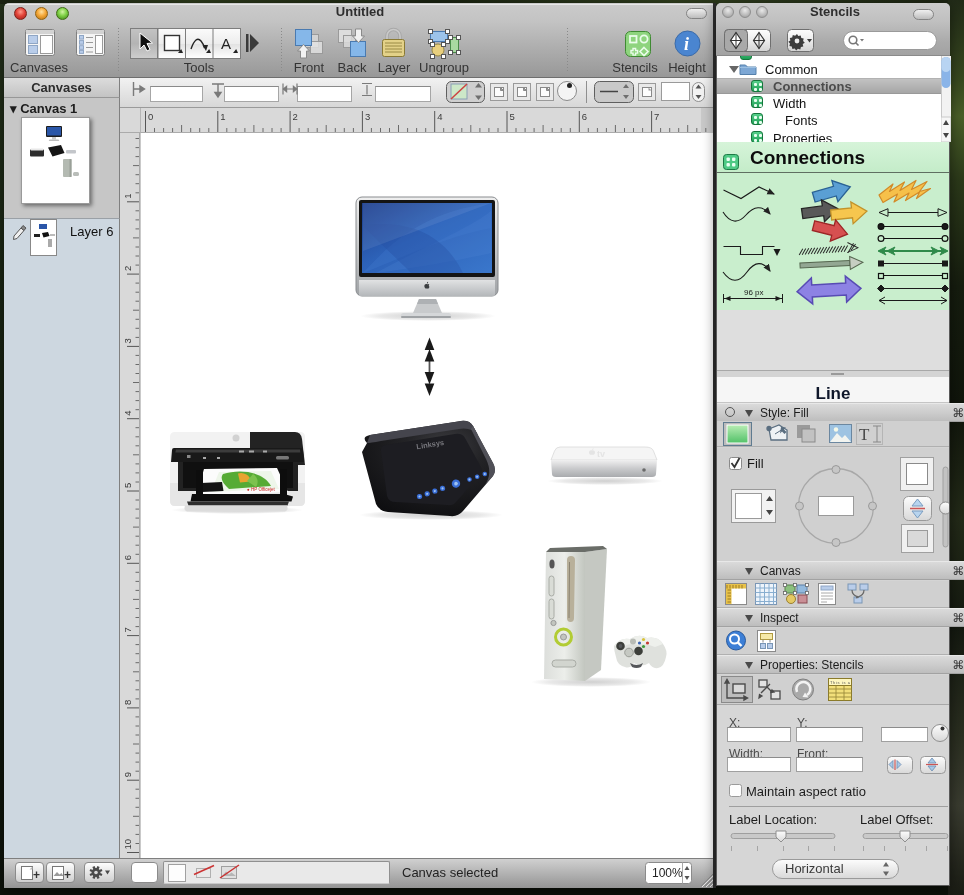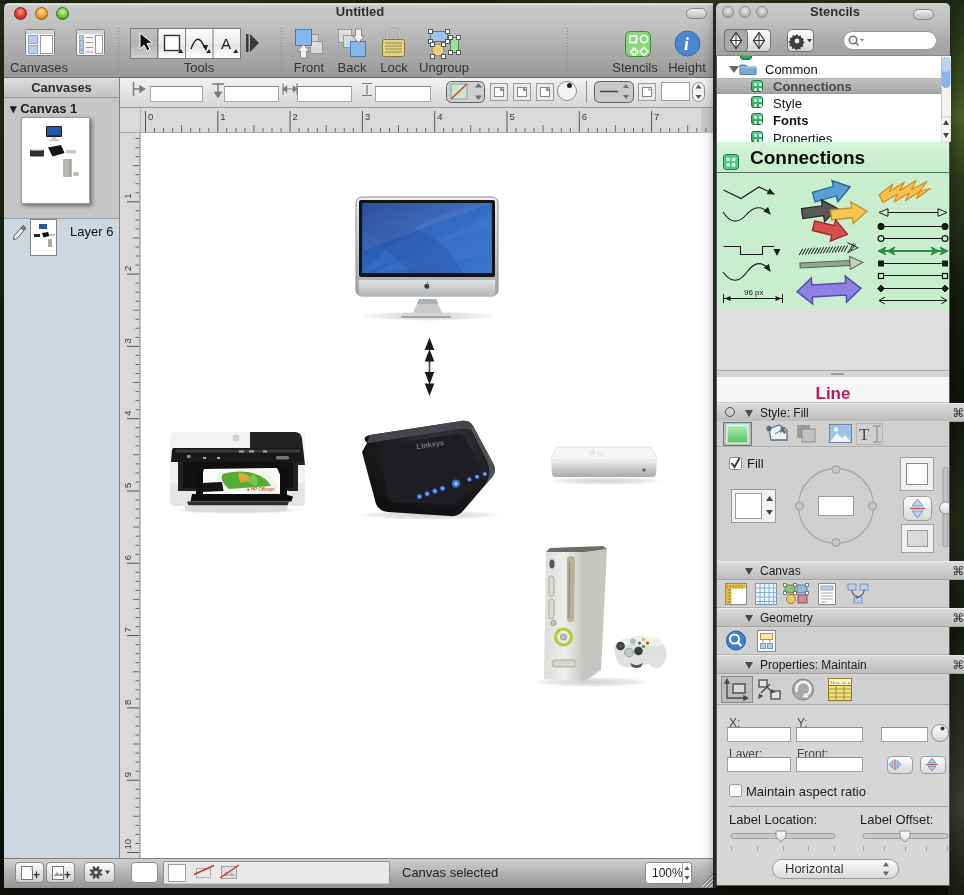--- a/index.html
+++ b/index.html
@@ -63,21 +63,21 @@
  background:linear-gradient(180deg,#57d08b,#1f9e55);border:1px solid #15763c;}
 .dice i{position:absolute;width:3px;height:3px;border-radius:1px;background:#e7fff0;}
 #palscroll{left:941px;top:56px;width:10px;height:86px;background:#f2f2f2;border-left:1px solid #c8c8c8;}
 
 #greenpanel{left:717px;top:142px;width:232px;height:168px;background:#c9eecd;}
 #greenhead{left:717px;top:142px;width:232px;height:31px;border-bottom:1px solid #5f6f61;
  background:linear-gradient(180deg,#d6f4d9,#c4ecc9);}
 
 #inspwhite{left:717px;top:310px;width:232px;height:61px;background:#dedede;border-bottom:1px solid #a8a8a8;}
 #linehead{left:717px;top:377px;width:232px;height:26px;background:#f6f6f6;border-bottom:1px solid #c5c5c5;
- text-align:center;font-size:17px;font-weight:bold;color:#be185d;}
+ text-align:center;font-size:17px;font-weight:bold;color:#0f172a;}
 .ihead{position:absolute;left:717px;width:260px;height:19px;
  background:linear-gradient(180deg,#dadada 0%,#cbcbcb 55%,#bdbdbd 100%);
  border-top:1px solid #e8e8e8;border-bottom:1px solid #a2a2a2;font-size:12px;color:#1c1c1c;}
 .ihead .cmd{position:absolute;right:6px;top:2px;font-size:12px;color:#333;}
 .ihead .tri{position:absolute;width:0;height:0;border-left:4.5px solid transparent;border-right:4.5px solid transparent;border-top:7px solid #4a4a4a;top:6px;}
 .irow{position:absolute;left:717px;width:232px;background:#d0d0d0;}
 .ifield{position:absolute;background:#fff;border:1px solid #a0a0a0;border-top-color:#8c8c8c;}
 .ilabel{position:absolute;font-size:12px;color:#4a4a4a;}
 </style>
 </head>
@@ -210,21 +210,21 @@
   </g>
 
   <circle cx="687.5" cy="19.5" r="12.5" fill="#4a85d0" stroke="#3a6aa8"></circle>
   <text x="684" y="26" font-family="Liberation Serif" font-style="italic" font-weight="bold" font-size="18" fill="#fff">i</text>
 </svg>
 <div class="tblabel" style="left:8px;width:62px;">Canvases</div>
 <div class="tblabel" style="left:75px;width:30px;margin-top:32px;">List</div>
 <div class="tblabel" style="left:169px;width:60px;">Tools</div>
 <div class="tblabel" style="left:288px;width:42px;">Front</div>
 <div class="tblabel" style="left:331px;width:42px;">Back</div>
-<div class="tblabel" style="left:374px;width:40px;">Lock</div>
+<div class="tblabel" style="left:374px;width:40px;">Layer</div>
 <div class="tblabel" style="left:413px;width:62px;text-align:center;">Ungroup</div>
 <div class="tblabel" style="left:606px;width:58px;">Stencils</div>
 <div class="tblabel" style="left:657px;width:60px;">Height</div>
 <div class="vdots" style="left:118px;top:28px;height:44px;"></div>
 <div class="vdots" style="left:281px;top:28px;height:44px;"></div>
 <div class="vdots" style="left:567px;top:28px;height:44px;"></div>
 
 <div class="abs" id="strip"></div>
 <div class="sfield" style="left:150px;top:86px;width:53px;"></div>
 <div class="sfield" style="left:224px;top:86px;width:55px;"></div>
@@ -777,30 +777,30 @@
     </span>
   <span style="position:absolute;left:56px;top:0px;font-weight:bold;color:#4c4c4c;">Connections</span>
 </div>
 <div class="lrow" style="left:717px;top:95px;">
   <span class="dice" style="left:34px;top:1px;">
       <i style="left:2px;top:2px;"></i>
       <i style="left:7px;top:2px;"></i>
       <i style="left:2px;top:7px;"></i>
       <i style="left:7px;top:7px;"></i>
     </span>
-  <span style="position:absolute;left:56px;top:1px;">Style</span>
+  <span style="position:absolute;left:56px;top:1px;">Width</span>
 </div>
 <div class="lrow" style="left:717px;top:112px;">
   <span class="dice" style="left:34px;top:1px;">
       <i style="left:2px;top:2px;"></i>
       <i style="left:7px;top:2px;"></i>
       <i style="left:2px;top:7px;"></i>
       <i style="left:7px;top:7px;"></i>
     </span>
-  <span style="position:absolute;left:56px;top:1px;font-weight:bold;">Fonts</span>
+  <span style="position:absolute;left:68px;top:1px;">Fonts</span>
 </div>
 <div class="lrow" style="left:717px;top:129px;height:13px;overflow:hidden;">
   <span class="dice" style="left:34px;top:2px;">
       <i style="left:2px;top:2px;"></i>
       <i style="left:7px;top:2px;"></i>
       <i style="left:2px;top:7px;"></i>
       <i style="left:7px;top:7px;"></i>
     </span>
   <span style="position:absolute;left:56px;top:2px;">Properties</span>
 </div>
@@ -1080,40 +1080,40 @@
     <rect x="131" y="3" width="8" height="6" fill="#b9cdea" stroke="#7a96b5"></rect>
     <rect x="143" y="3" width="8" height="6" fill="#b9cdea" stroke="#7a96b5"></rect>
     <rect x="137" y="16" width="8" height="6" fill="#b9cdea" stroke="#7a96b5"></rect>
     <path d="M135 9 q0 5 6 7 M147 9 q0 5 -6 7" fill="none" stroke="#666" stroke-width="1.2"></path>
     <path d="M140 14.5 l2 2.5 -3.5 .5 z" fill="#666"></path>
   </g>
 </svg>
 
 <div class="ihead" style="top:608px;">
     <span class="tri" style="left:28px;"></span>
-    <span style="position:absolute;left:43px;top:2px;">Geometry</span>
+    <span style="position:absolute;left:43px;top:2px;">Inspect</span>
     <span class="cmd">⌘4</span>
   </div>
 <div class="irow" id="docicons" style="top:628px;height:27px;border-bottom:1px solid #b0b0b0;"></div>
 <svg class="abs" style="left:717px;top:628px;" width="232" height="27" viewBox="0 0 232 27">
   <circle cx="19" cy="12.5" r="9.5" fill="#3d7fd6" stroke="#2a5a9c"></circle>
   <circle cx="17.5" cy="11" r="4.5" fill="none" stroke="#fff" stroke-width="2"></circle>
   <line x1="20.8" y1="14.3" x2="24.5" y2="18" stroke="#fff" stroke-width="2.4"></line>
   <g>
     <rect x="40.5" y="2.5" width="18" height="21" fill="#fff" stroke="#8a8a8a"></rect>
     <rect x="43.5" y="5.5" width="12" height="6" fill="#f5e9a8" stroke="#b09a40"></rect>
     <rect x="43.5" y="15.5" width="5" height="5" fill="#b9cdea" stroke="#7a96b5"></rect>
     <rect x="50.5" y="15.5" width="5" height="5" fill="#b9cdea" stroke="#7a96b5"></rect>
     <path d="M46 11.5 v3 M53 11.5 v3" stroke="#888"></path>
   </g>
 </svg>
 
 <div class="ihead" style="top:655px;">
     <span class="tri" style="left:28px;"></span>
-    <span style="position:absolute;left:43px;top:2px;">Properties: Maintain</span>
+    <span style="position:absolute;left:43px;top:2px;">Properties: Stencils</span>
     <span class="cmd">⌘2</span>
   </div>
 <div class="irow" id="geoicons" style="top:675px;height:30px;border-bottom:1px solid #a8a8a8;"></div>
 <svg class="abs" style="left:717px;top:675px;" width="232" height="30" viewBox="0 0 232 30">
   <rect x="4.5" y="1.5" width="31" height="26" fill="#bdbdbd" stroke="#8a8a8a"></rect>
   <g stroke="#4a4a4a" stroke-width="1.4" fill="none">
     <path d="M10 5 v18 h20"></path>
     <path d="M8 8 l2 -3.5 2 3.5 z M27 21 l3.5 2 -3.5 2 z" fill="#4a4a4a"></path>
     <rect x="16" y="9" width="12" height="9" fill="#d9d9d9"></rect>
   </g>
@@ -1140,21 +1140,21 @@
       </g>
     <text x="113" y="8.5" font-size="4" fill="#555" textLength="20">This is a</text>
   </g>
 </svg>
 <div class="irow" id="geopanel" style="top:705px;height:180px;background:#d6d6d6;"></div>
 <div class="ilabel" style="left:729px;top:716px;">X:</div>
 <div class="ilabel" style="left:797px;top:716px;">Y:</div>
 <div class="ifield" style="left:727px;top:727px;width:64px;height:15px;"></div>
 <div class="ifield" style="left:796px;top:727px;width:67px;height:15px;"></div>
 <div class="ifield" style="left:881px;top:727px;width:47px;height:15px;"></div>
-<div class="ilabel" style="left:729px;top:747px;">Layer:</div>
+<div class="ilabel" style="left:729px;top:747px;">Width:</div>
 <div class="ilabel" style="left:797px;top:747px;">Front:</div>
 <div class="ifield" style="left:727px;top:757px;width:64px;height:15px;"></div>
 <div class="ifield" style="left:796px;top:757px;width:67px;height:15px;"></div>
 <svg class="abs" style="left:717px;top:705px;" width="232" height="180" viewBox="0 0 232 180">
   <circle cx="223" cy="28" r="8.5" fill="url(#stprg)" stroke="#8f8f8f"></circle>
   <circle cx="225.5" cy="23.5" r="2" fill="#333"></circle>
   <g>
     <rect x="170.5" y="51.5" width="25" height="17" rx="4" fill="url(#stprg)" stroke="#9a9a9a"></rect>
     <path d="M176 55.5 l0 8 -4 -4 z M180 55.5 l0 8 4 -4 z" fill="#a8c8e8" stroke="#6a8ab0" stroke-width=".8"></path>
     <line x1="178" y1="54.5" x2="178" y2="65" stroke="#cc5555" stroke-width="1.2"></line>

